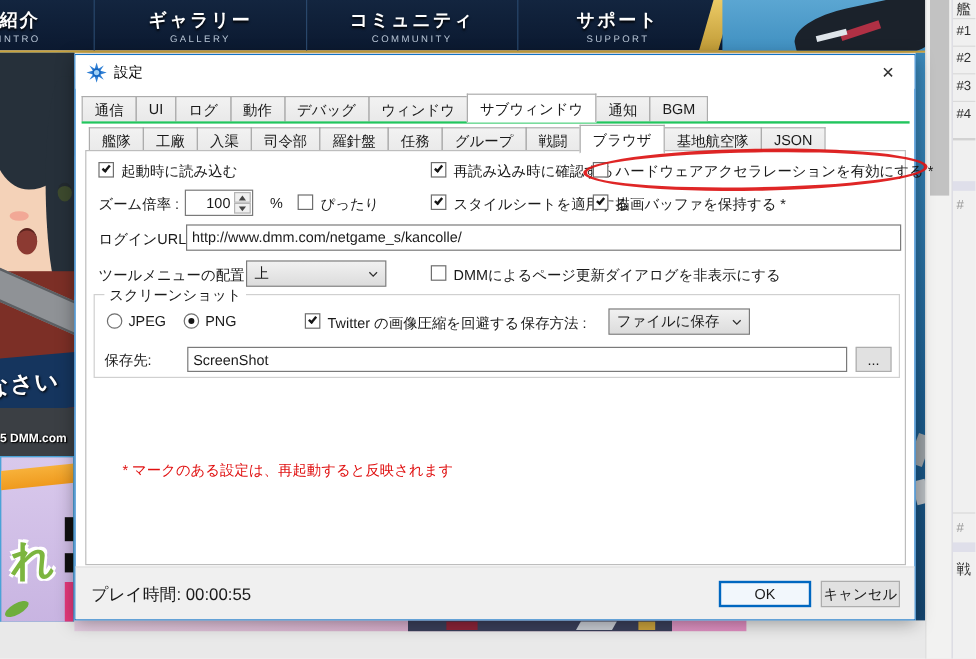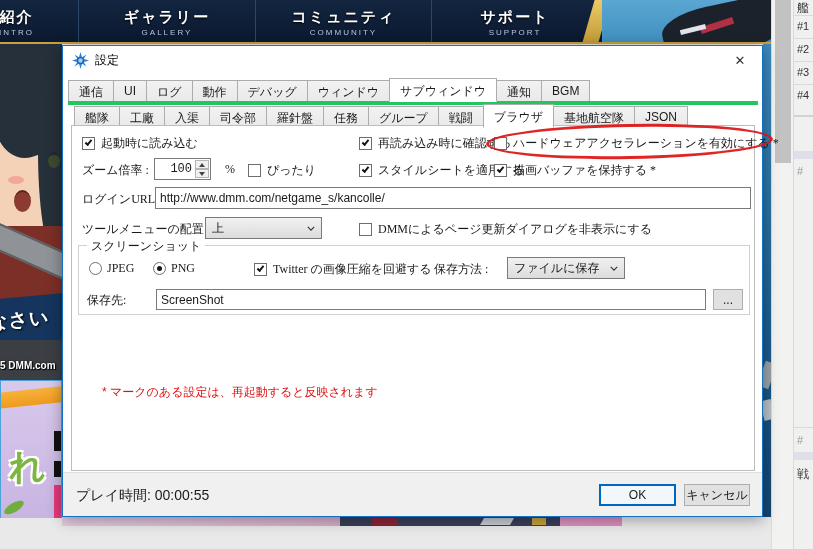--- a/index.html
+++ b/index.html
@@ -57,38 +57,38 @@
   .rp-band { position:absolute; left:0; width:20px; height:8px; background:#dfdfea; }
 
   
   .dialog { left:62px; top:45px; width:701px; height:472px; background:#fff; border:1px solid #1273c6; box-shadow:0 3px 14px rgba(0,0,0,0.35); z-index:10; }
   .titlebar { position:absolute; left:0; top:0; width:100%; height:28px; background:#fff; display:flex; align-items:center; padding-left:9px; }
   .title-icon { width:17px; height:17px; margin-right:6px; }
   .title-text { font-size:12px; color:#000; }
   .close-btn { position:absolute; right:8px; top:5px; width:28px; height:19px; display:flex; align-items:center; justify-content:center; color:#333; font-size:13px; }
 
   .tabrow { position:absolute; display:flex; align-items:flex-end; }
-  .tabrow1 { left:5px; top:32px; width:690px; border-bottom:4px solid #22c55e; }
+  .tabrow1 { left:5px; top:32px; width:690px; border-bottom:2px solid #22c55e; }
   .tabrow2 { left:11px; top:58px; }
   .tab { background:linear-gradient(#f2f2f2,#e9e9e9); border:1px solid #acacac; border-bottom:none; padding:3px 10px 3px 10px; font-size:12px; margin-right:-1px; position:relative; height:21px; white-space:nowrap; }
   .tab.sel { background:#fff; height:24px; padding-top:4px; z-index:3; margin-bottom:-1px; border-bottom:1px solid #fff; }
 
   .content { position:absolute; left:8px; top:79px; width:684px; height:346px; background:#fff; border:1px solid #bdbdbd; }
-  .row { position:absolute; display:flex; align-items:center; white-space:nowrap;font-family:Liberation Serif, serif; }
+  .row { position:absolute; display:flex; white-space:nowrap; }
 
   .cb { width:13px; height:13px; border:1px solid #6e6e6e; background:#fff; display:inline-block; position:relative; flex:none; margin-right:6px; }
   .cb .mark { display:none; }
   .cb.checked .mark { display:block; position:absolute; left:2px; top:2px; width:7px; height:4px; border-left:2px solid #161616; border-bottom:2px solid #161616; transform:rotate(-50deg); }
   .radio { width:13px; height:13px; border:1px solid #6e6e6e; border-radius:50%; background:#fff; display:inline-block; position:relative; flex:none; margin-right:5px; }
   .radio.selected .dot { position:absolute; left:3px; top:3px; width:5px; height:5px; background:#161616; border-radius:50%; }
 
   .tinput { border:1px solid #7a7a7a; background:#fff; height:22px; display:flex; align-items:center; padding:0 4px; font-size:12px; }
   .combo { border:1px solid #7a7a7a; background:linear-gradient(#f1f1f1,#dcdcdc); height:22px; display:flex; align-items:center; padding:0 6px; font-size:12px; position:relative; }
   .combo .chev { position:absolute; right:6px; top:8px; width:8px; height:5px; }
-  .spin { border:1px solid #7a7a7a; background:#fff; height:22px; width:57px; position:relative; display:flex; align-items:center;font-family:Liberation Mono, monospace; }
+  .spin { border:1px solid #7a7a7a; background:#fff; height:22px; width:57px; position:relative; display:flex; align-items:center; }
   .spin .val { flex:1; text-align:right; padding-right:18px; }
   .spin .arrows { position:absolute; right:1px; top:1px; width:14px; height:18px; display:flex; flex-direction:column; }
   .spin .arr { flex:1; background:#f0f0f0; border:1px solid #b5b5b5; display:flex; align-items:center; justify-content:center; }
   .tri-up { width:0; height:0; border-left:3px solid transparent; border-right:3px solid transparent; border-bottom:4px solid #444; }
   .tri-dn { width:0; height:0; border-left:3px solid transparent; border-right:3px solid transparent; border-top:4px solid #444; }
 
   .groupbox { position:absolute; left:6px; top:119px; width:672px; height:70px; border:1px solid #d0d0d0; }
   .group-label { position:absolute; left:8px; top:-8px; background:#fff; padding:0 4px; font-size:12px; }
 
   .note { position:absolute; left:30px; top:258px; color:#e01010; font-size:12px; }

